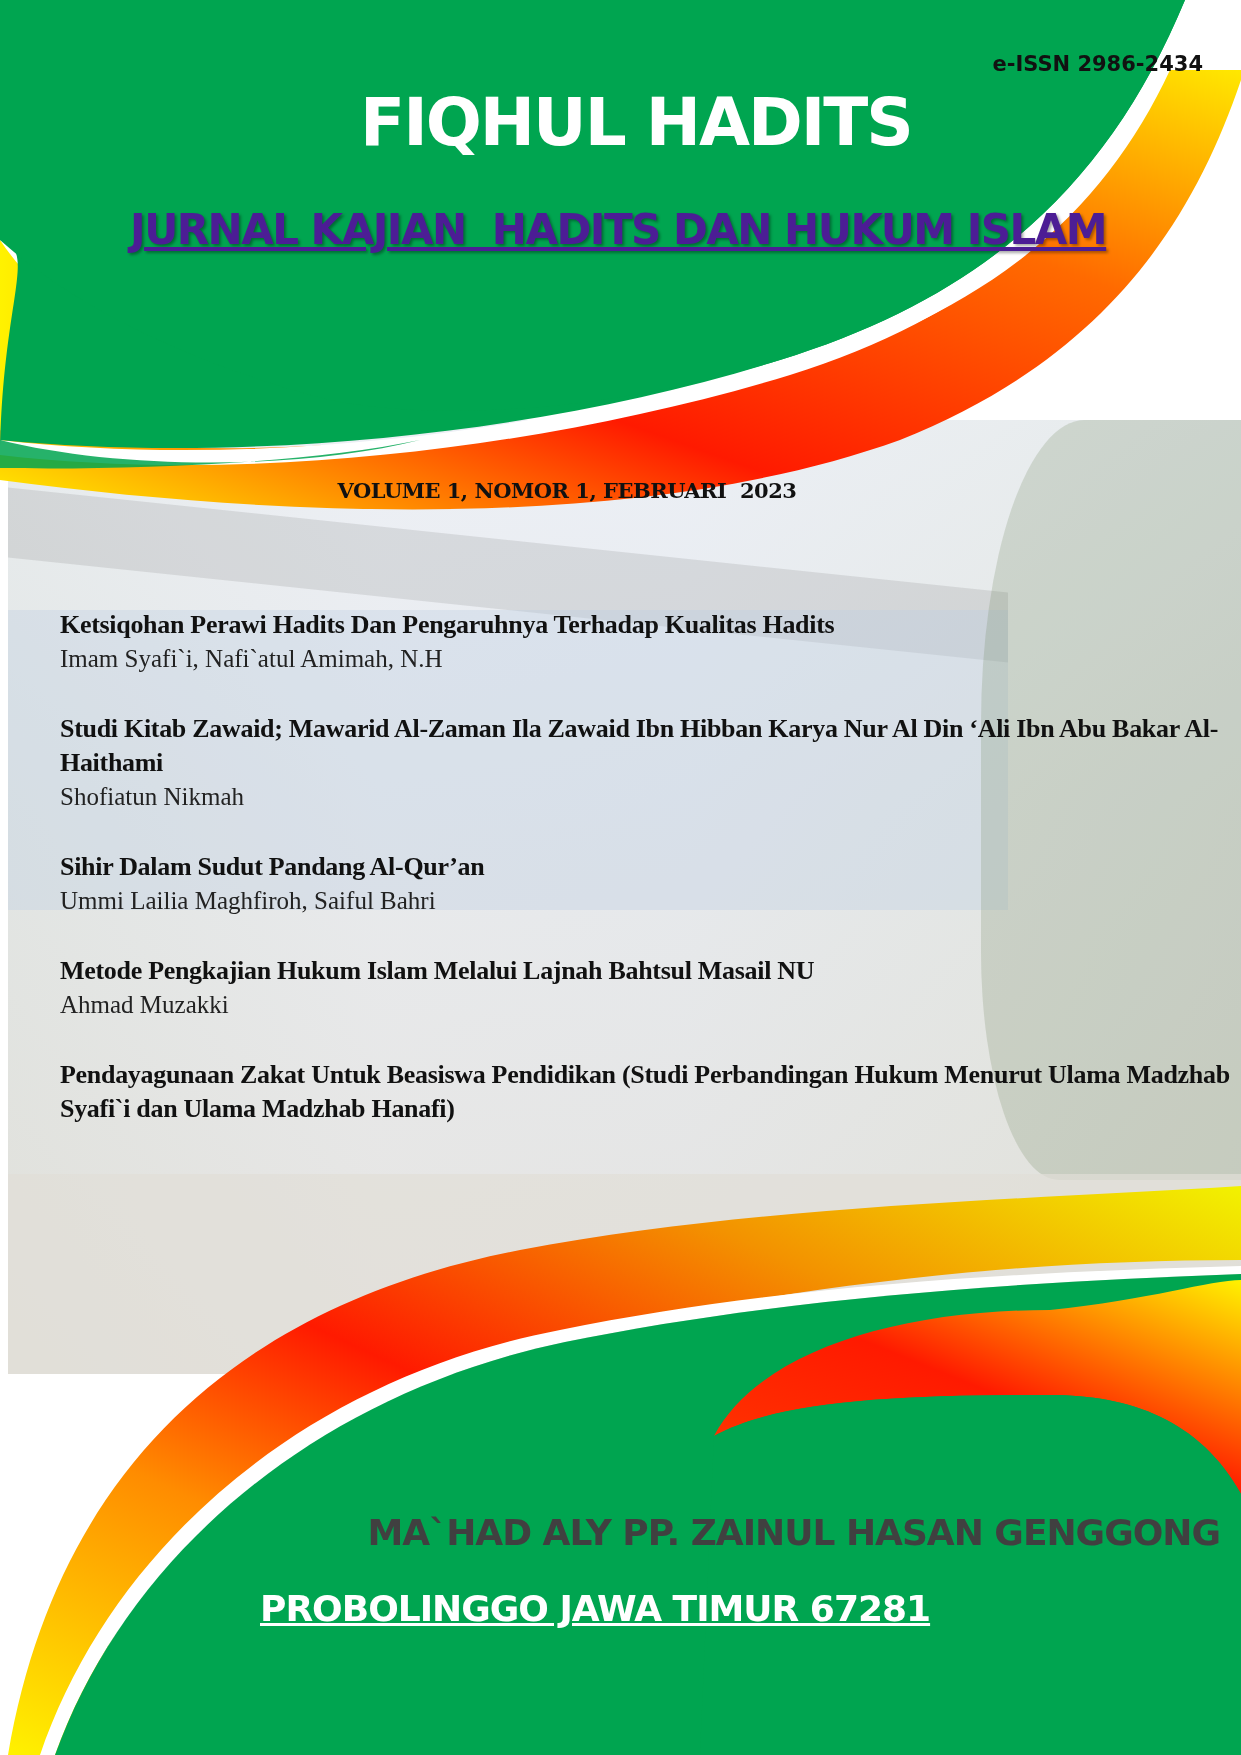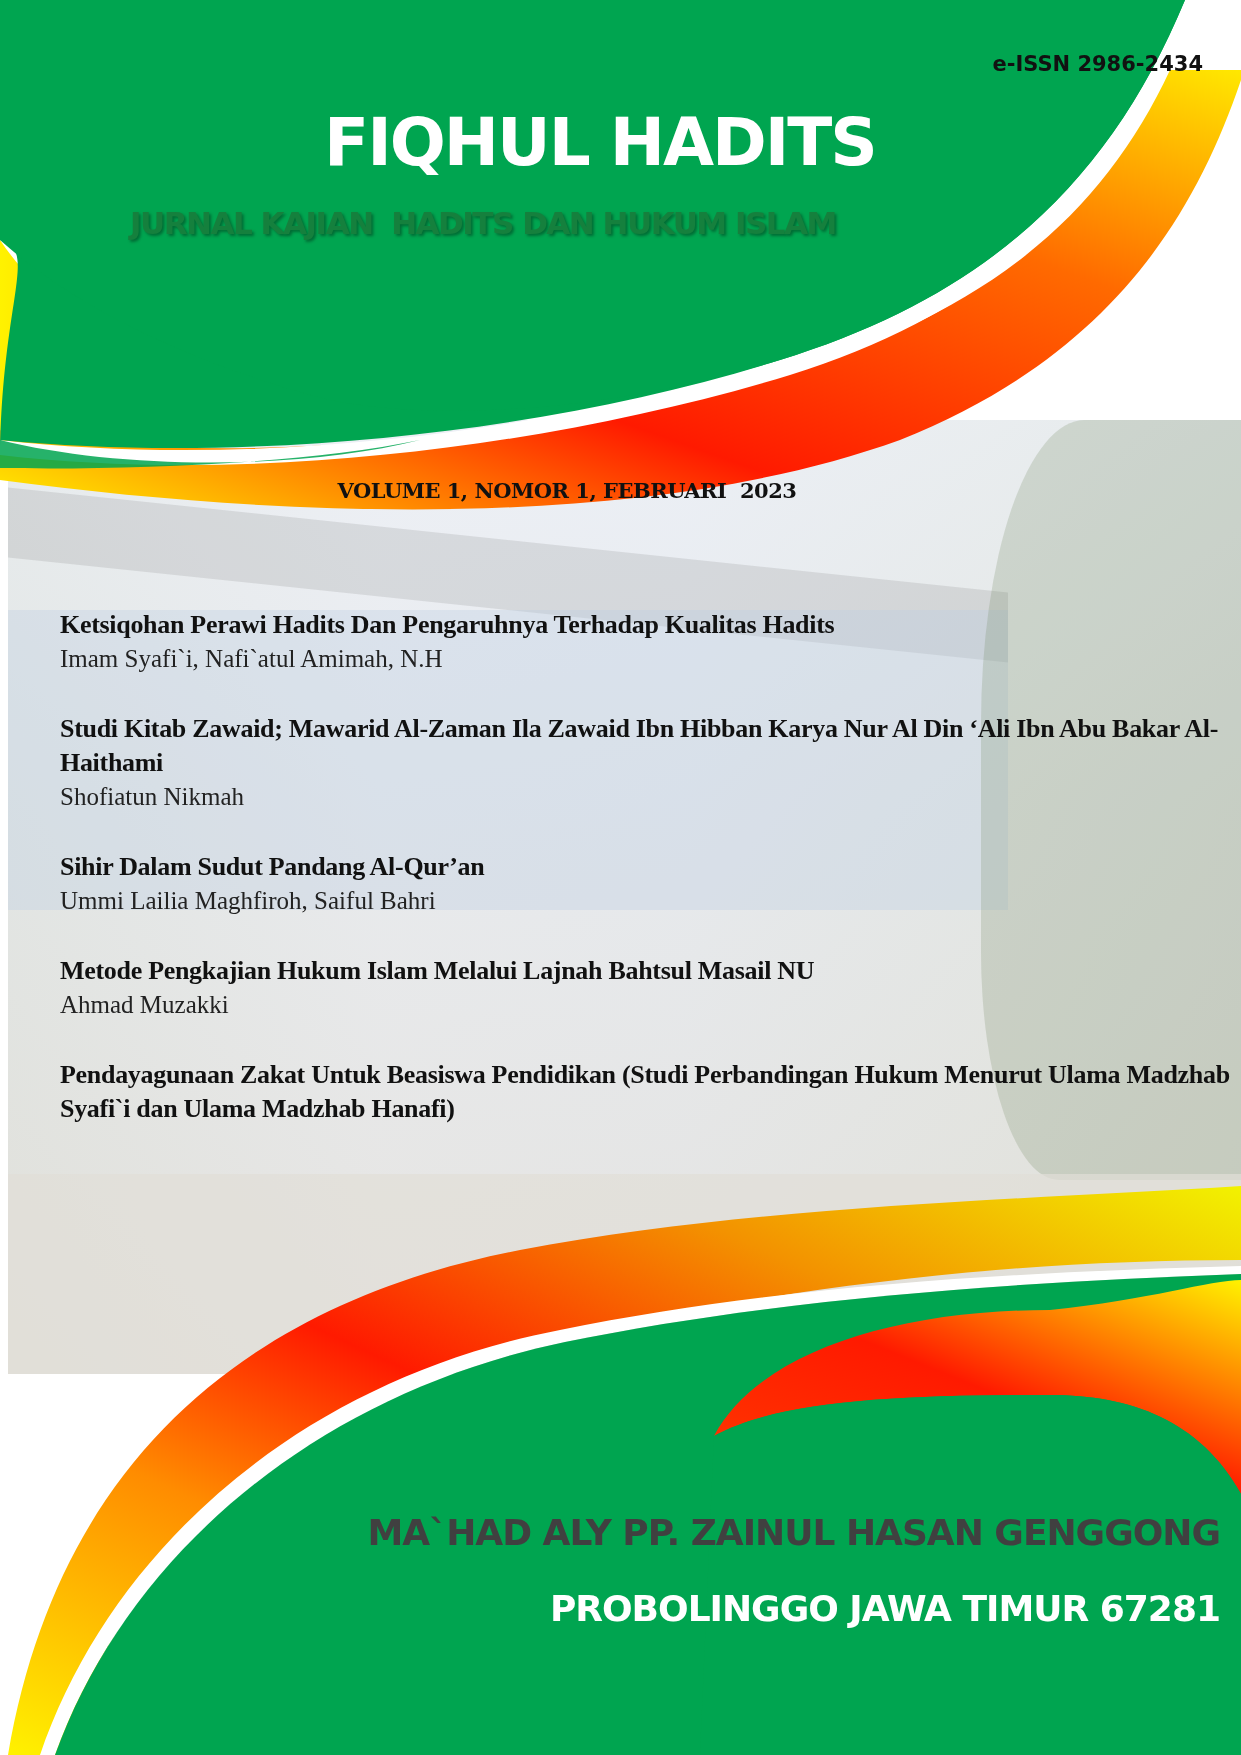--- a/index.html
+++ b/index.html
@@ -9,31 +9,31 @@
     background:
       linear-gradient(180deg, rgba(240,243,248,0.92) 0%, rgba(236,238,240,0.9) 40%, rgba(232,230,226,0.92) 100%),
       linear-gradient(90deg, #8a9a7a 0%, #c8cdd8 30%, #b7c4d6 55%, #9aa88a 80%, #6d7d5e 100%);
   }
   .photo .bld { position:absolute; left:0; top:190px; width:1000px; height:300px; background:rgba(190,205,225,0.35); }
   .photo .roof { position:absolute; left:0; top:120px; width:1000px; height:70px; background:rgba(120,120,120,0.18); transform:skewY(6deg); }
   .photo .tree { position:absolute; right:0; top:0; width:260px; height:760px; background:rgba(110,130,90,0.22); border-radius:40% 0 0 30%; }
   .photo .road { position:absolute; left:0; bottom:0; width:1233px; height:200px; background:rgba(225,222,215,0.7); }
 
   .issn { position:absolute; right:38px; top:40px; font-family:"DejaVu Sans", sans-serif; font-weight:bold; font-size:21px; color:#111;margin-top:12px; }
-  .title { position:absolute; left:0; width:1200px; top:104px; text-align:center; font-family:"DejaVu Sans", sans-serif; font-weight:bold; font-size:66px; color:#ffffff; letter-spacing:-2px; }
-  .subtitle { position:absolute; left:130px; top:205px; font-family:"DejaVu Sans", sans-serif; font-weight:bold; font-size:31px; color:#15803d; letter-spacing:-1.5px; text-shadow:2px 2px 3px rgba(0,0,0,0.35); white-space:pre; }
+  .title { position:absolute; left:0; width:1200px; top:84px; text-align:center; font-family:"DejaVu Sans", sans-serif; font-weight:bold; font-size:66px; color:#ffffff; letter-spacing:-2px;padding-left:36px; }
+  .subtitle { position:absolute; left:130px; top:205px; font-family:"DejaVu Sans", sans-serif; font-weight:bold; font-size:42px; color:#4c1d95; letter-spacing:-1.5px; text-shadow:2px 2px 3px rgba(0,0,0,0.35); white-space:pre;text-decoration:underline; }
   .volume { position:absolute; left:0; width:1134px; top:478px; text-align:center; font-family:"DejaVu Serif", serif; font-weight:bold; font-size:21px; color:#111; white-space:pre; letter-spacing:-0.5px; }
 
   .articles { position:absolute; left:24px; top:608px; width:1210px;margin-left:36px; }
   .article { margin-bottom:36px; }
   .article .atitle { font-family:"Liberation Serif", serif; font-weight:bold; font-size:26px; line-height:34px; color:#111; letter-spacing:-0.3px; }
   .article .aauthors { font-family:"Liberation Serif", serif; font-size:25px; line-height:34px; color:#222; }
 
   .footer1 { position:absolute; left:260px; width:960px; top:1512px; text-align:right; font-family:"DejaVu Sans", sans-serif; font-weight:bold; font-size:36px; color:#404040; letter-spacing:-1px; white-space:pre; }
-  .footer2 { position:absolute; left:260px; width:960px; top:1588px; text-align:right; font-family:"DejaVu Sans", sans-serif; font-weight:bold; font-size:36px; color:#fff; letter-spacing:-1px; }
+  .footer2 { position:absolute; left:260px; width:960px; top:1588px; text-align:left; font-family:"DejaVu Sans", sans-serif; font-weight:bold; font-size:36px; color:#fff; letter-spacing:-1px;text-decoration:underline; }
 </style>
 </head>
 <body>
 
 <div class="photo">
   <div class="roof"></div>
   <div class="bld"></div>
   <div class="tree"></div>
   <div class="road"></div>
 </div>

